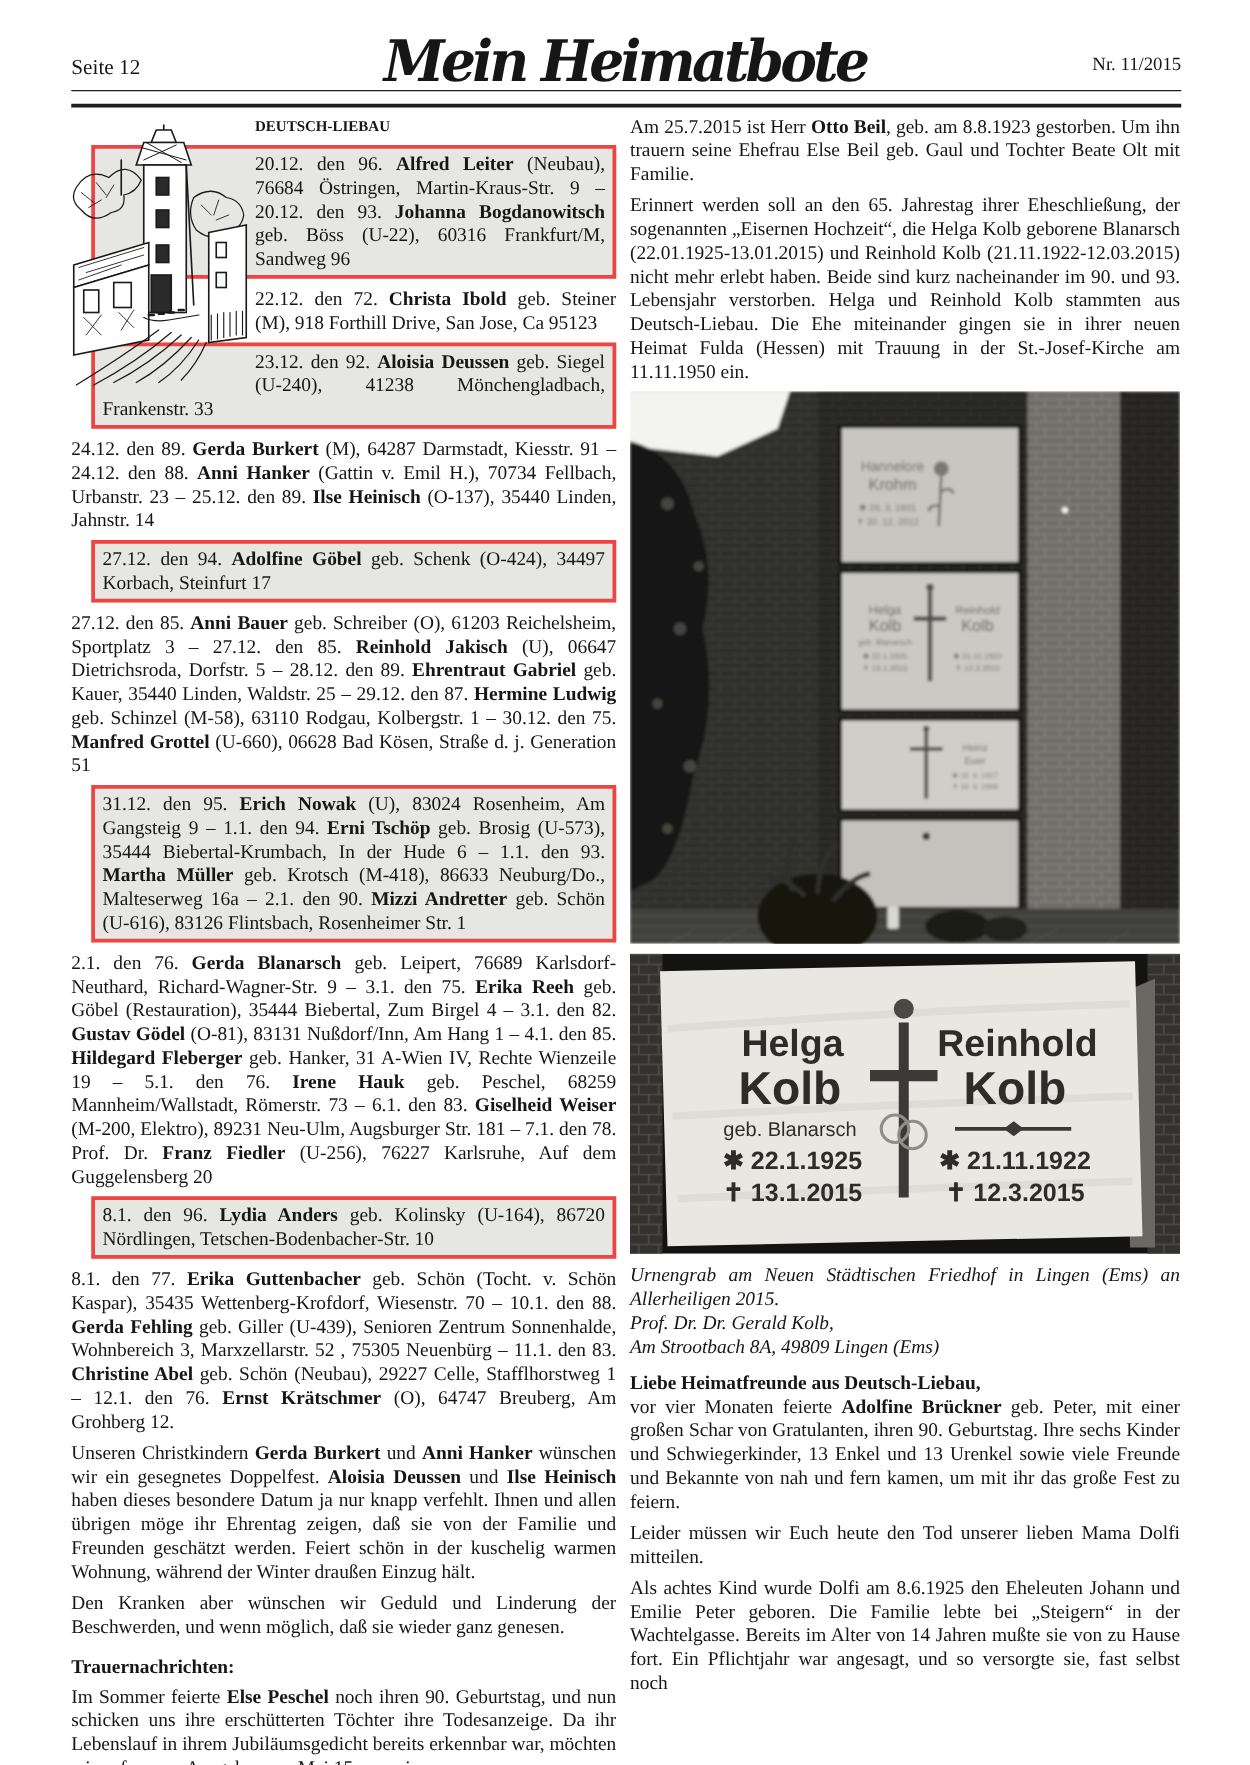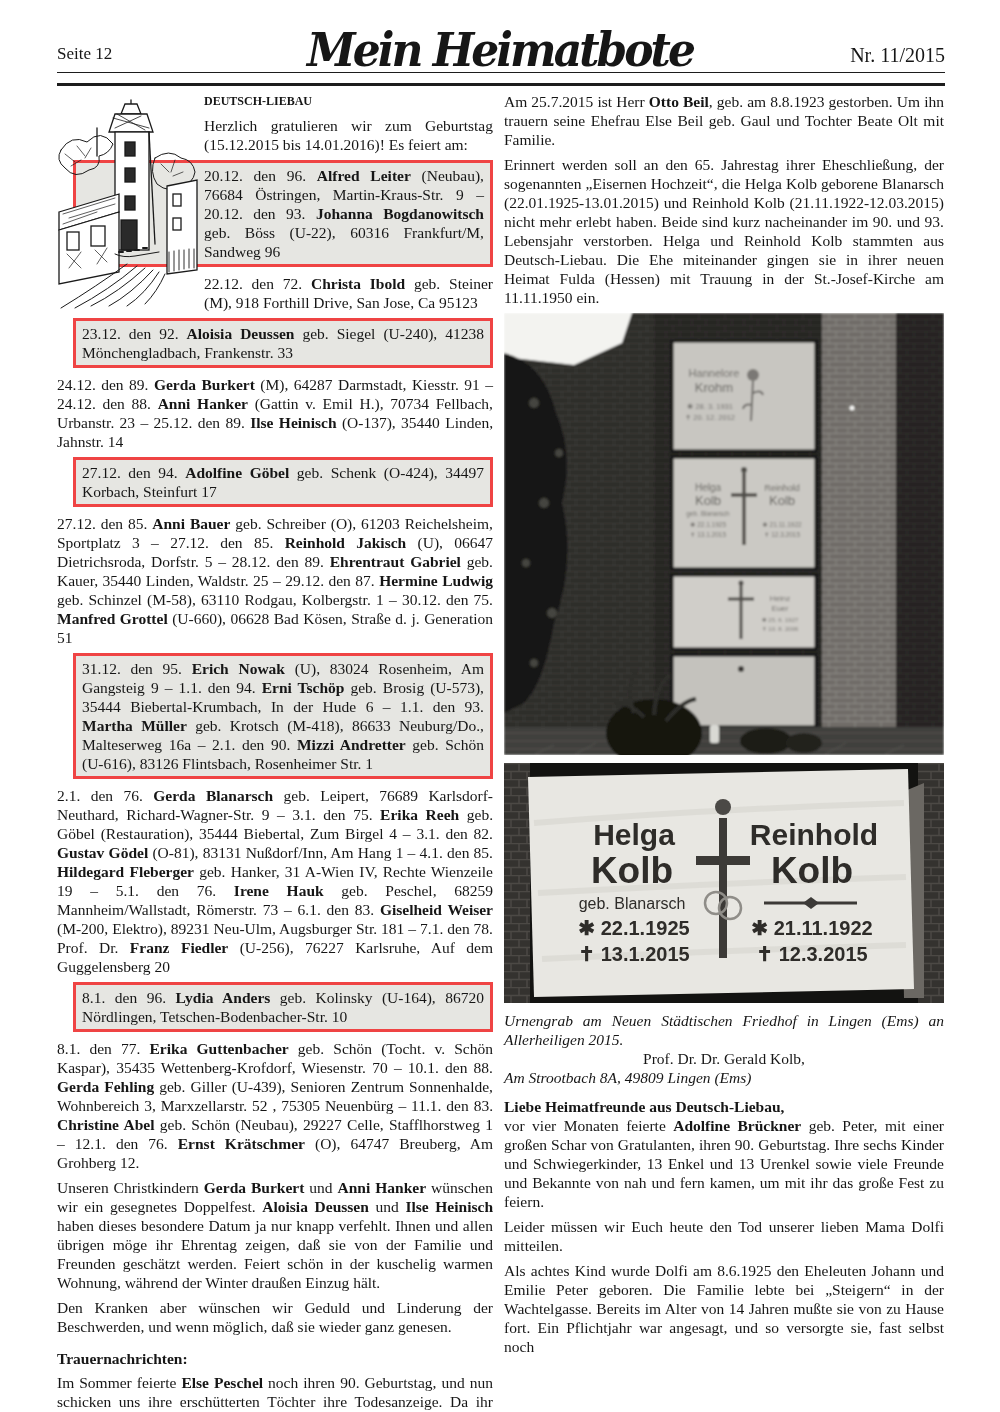--- a/index.html
+++ b/index.html
@@ -1,40 +1,40 @@
 <!DOCTYPE html>
 <html><head>
 <meta charset="utf-8">
 <style>
   html,body{margin:0;padding:0;background:#9a9a9a;}
   .page{position:relative;width:1000px;height:1412px;background:#ffffff;color:#161616;
         font-family:"Liberation Serif",serif;overflow:hidden;}
   
   .pagenum{position:absolute;left:57px;top:44px;font-size:17px;}
-  .issue{position:absolute;right:55px;top:44px;font-size:20px;}
+  .issue{position:absolute;right:55px;top:44px;font-size:15px;}
   .masthead{position:absolute;left:0;right:0;top:24px;text-align:center;
             font-family:"DejaVu Serif",serif;font-size:44px;font-weight:bold;font-style:italic;
             letter-spacing:-3px;transform:scaleY(1.04);}
   .rule{position:absolute;left:57px;width:888px;background:#1d1d1d;}
   .rule-thin{top:72px;height:1px;}
   .rule-thick{top:83px;height:3px;}
   
   .col{position:absolute;top:92px;font-size:15.5px;line-height:19px;text-align:justify;}
   .col-left{left:57px;width:436px;}
   .col-right{left:504px;width:440px;}
   p{margin:0 0 6px 0;}
   .sec-title{font-weight:bold;font-size:12px;margin:0 0 5px 0;text-align:left;}
   .entry{margin:0 0 6px 0;}
   .boxed{background:#e6e6e2;border:3px solid #ef4444;padding:3px 6px;margin:0 0 7px 16px;}
   .b{font-weight:bold;}
   .heading{font-weight:bold;margin:13px 0 5px 0;text-align:left;}
   .drawing{float:left;width:142px;height:216px;margin:2px 5px 4px 0;}
   .photo{display:block;margin:3px 0 8px 0;}
   .caption{font-style:italic;margin:0;}
-  .sig-name{text-align:center;margin:0;}
+  .sig-name{font-style:italic;text-align:left;margin:0;}
   .sig-addr{font-style:italic;text-align:left;margin:0 0 10px 0;}
   .greeting{font-weight:bold;margin:8px 0 0 0;text-align:left;}
   .ph-sans{font-family:"Liberation Sans",sans-serif;}
 </style>
 </head>
 <body>
 
 <div class="page">
 
   <div>
@@ -74,21 +74,20 @@
         <rect x="116" y="100" width="8" height="12" fill="#fff"></rect>
         <rect x="116" y="124" width="8" height="12" fill="#fff"></rect>
         <path d="M112 158 v20 M117 157 v20 M122 156 v20 M127 156 v19 M132 155 v19 M137 155 v19" stroke-width="0.9"></path>
         <path d="M58 160 q8 4 20 2 l24 -4" stroke-width="1"></path>
         <path d="M62 158 h4 M70 157 h4 M78 156 h4 M86 154 h4" stroke-width="2"></path>
         <path d="M4 214 Q40 192 70 170 M18 214 Q52 196 80 172 M34 212 Q62 198 88 174 M52 212 Q74 200 96 176 M70 212 Q88 200 102 178 M88 210 Q100 198 108 180" stroke-width="1"></path>
       </g>
     </svg>
 
     <div class="sec-title">DEUTSCH-LIEBAU</div>
-    <p>Herzlich gratulieren wir zum Geburtstag (15.12.2015 bis 14.01.2016)! Es feiert am:</p>
 
     <div class="entry boxed"><span>20.12. den 96. </span><span class="b">Alfred Leiter</span><span> (Neubau), 76684 Östringen, Martin-Kraus-Str. 9 – 20.12. den 93. </span><span class="b">Johanna Bogdanowitsch</span><span> geb. Böss (U-22), 60316 Frankfurt/M, Sandweg 96</span></div>
     <p class="entry"><span>22.12. den 72. </span><span class="b">Christa Ibold</span><span> geb. Steiner (M), 918 Forthill Drive, San Jose, Ca 95123</span></p>
     <div class="entry boxed"><span>23.12. den 92. </span><span class="b">Aloisia Deussen</span><span> geb. Siegel (U-240), 41238 Mönchengladbach, Frankenstr. 33</span></div>
     <p class="entry"><span>24.12. den 89. </span><span class="b">Gerda Burkert</span><span> (M), 64287 Darmstadt, Kiesstr. 91 – 24.12. den 88. </span><span class="b">Anni Hanker</span><span> (Gattin v. Emil H.), 70734 Fellbach, Urbanstr. 23 – 25.12. den 89. </span><span class="b">Ilse Heinisch</span><span> (O-137), 35440 Linden, Jahnstr. 14</span></p>
     <div class="entry boxed"><span>27.12. den 94. </span><span class="b">Adolfine Göbel</span><span> geb. Schenk (O-424), 34497 Korbach, Steinfurt 17</span></div>
     <p class="entry"><span>27.12. den 85. </span><span class="b">Anni Bauer</span><span> geb. Schreiber (O), 61203 Reichelsheim, Sportplatz 3 – 27.12. den 85. </span><span class="b">Reinhold Jakisch</span><span> (U), 06647 Dietrichsroda, Dorfstr. 5 – 28.12. den 89. </span><span class="b">Ehrentraut Gabriel</span><span> geb. Kauer, 35440 Linden, Waldstr. 25 – 29.12. den 87. </span><span class="b">Hermine Ludwig</span><span> geb. Schinzel (M-58), 63110 Rodgau, Kolbergstr. 1 – 30.12. den 75. </span><span class="b">Manfred Grottel</span><span> (U-660), 06628 Bad Kösen, Straße d. j. Generation 51</span></p>
     <div class="entry boxed"><span>31.12. den 95. </span><span class="b">Erich Nowak</span><span> (U), 83024 Rosenheim, Am Gangsteig 9 – 1.1. den 94. </span><span class="b">Erni Tschöp</span><span> geb. Brosig (U-573), 35444 Biebertal-Krumbach, In der Hude 6 – 1.1. den 93. </span><span class="b">Martha Müller</span><span> geb. Krotsch (M-418), 86633 Neuburg/Do., Malteserweg 16a – 2.1. den 90. </span><span class="b">Mizzi Andretter</span><span> geb. Schön (U-616), 83126 Flintsbach, Rosenheimer Str. 1</span></div>
     <p class="entry"><span>2.1. den 76. </span><span class="b">Gerda Blanarsch</span><span> geb. Leipert, 76689 Karlsdorf-Neuthard, Richard-Wagner-Str. 9 – 3.1. den 75. </span><span class="b">Erika Reeh</span><span> geb. Göbel (Restauration), 35444 Biebertal, Zum Birgel 4 – 3.1. den 82. </span><span class="b">Gustav Gödel</span><span> (O-81), 83131 Nußdorf/Inn, Am Hang 1 – 4.1. den 85. </span><span class="b">Hildegard Fleberger</span><span> geb. Hanker, 31 A-Wien IV, Rechte Wienzeile 19 – 5.1. den 76. </span><span class="b">Irene Hauk</span><span> geb. Peschel, 68259 Mannheim/Wallstadt, Römerstr. 73 – 6.1. den 83. </span><span class="b">Giselheid Weiser</span><span> (M-200, Elektro), 89231 Neu-Ulm, Augsburger Str. 181 – 7.1. den 78. Prof. Dr. </span><span class="b">Franz Fiedler</span><span> (U-256), 76227 Karlsruhe, Auf dem Guggelensberg 20</span></p>
     <div class="entry boxed"><span>8.1. den 96. </span><span class="b">Lydia Anders</span><span> geb. Kolinsky (U-164), 86720 Nördlingen, Tetschen-Bodenbacher-Str. 10</span></div>

